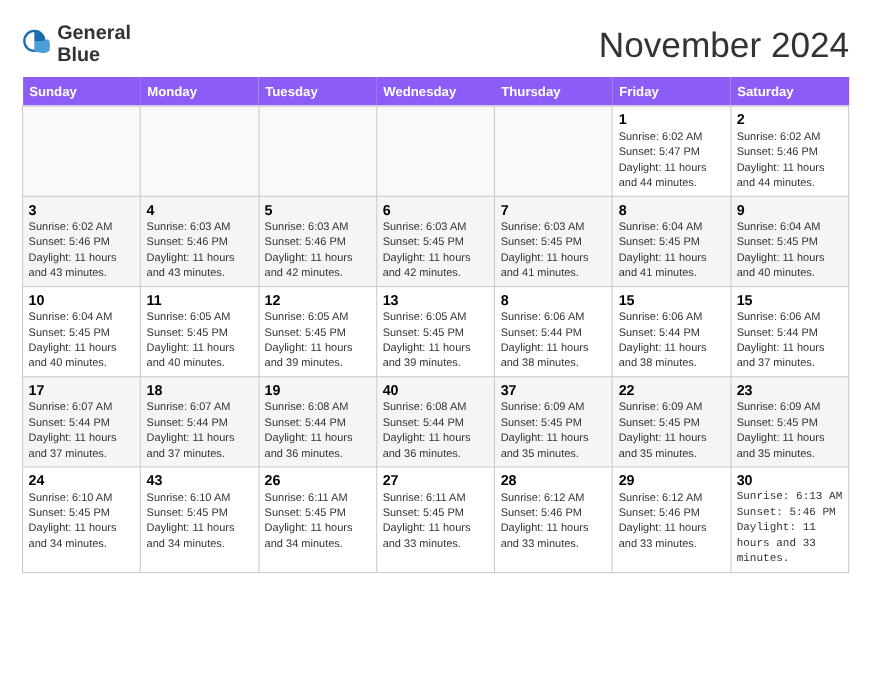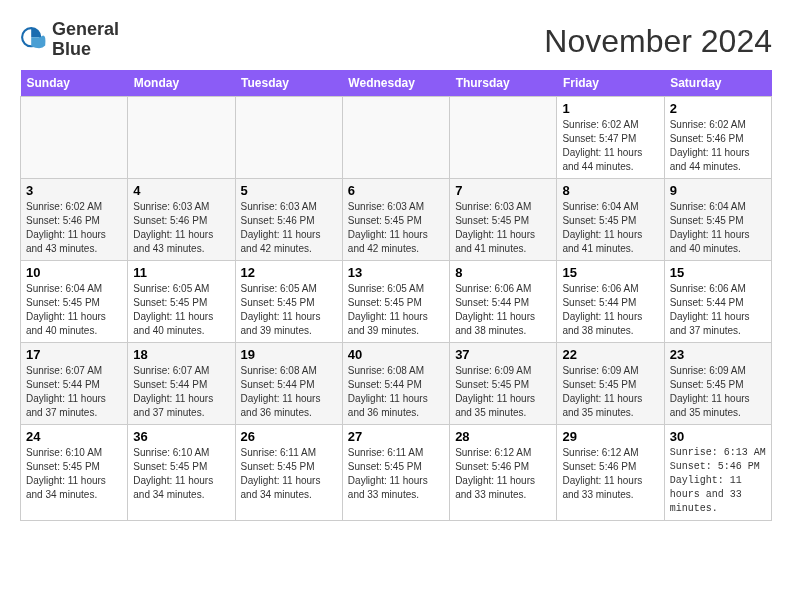--- a/index.html
+++ b/index.html
@@ -268,21 +268,21 @@
         </td>
       </tr>
       <tr>
         <td>
           <span class="day-num">24</span>
           <div class="day-info" style="white-space: pre-line;">Sunrise: 6:10 AM
 Sunset: 5:45 PM
 Daylight: 11 hours and 34 minutes.</div>
         </td>
         <td>
-          <span class="day-num">36</span>
+          <span class="day-num">43</span>
           <div class="day-info" style="white-space: pre-line;">Sunrise: 6:10 AM
 Sunset: 5:45 PM
 Daylight: 11 hours and 34 minutes.</div>
         </td>
         <td>
           <span class="day-num">26</span>
           <div class="day-info" style="white-space: pre-line;">Sunrise: 6:11 AM
 Sunset: 5:45 PM
 Daylight: 11 hours and 34 minutes.</div>
         </td>

